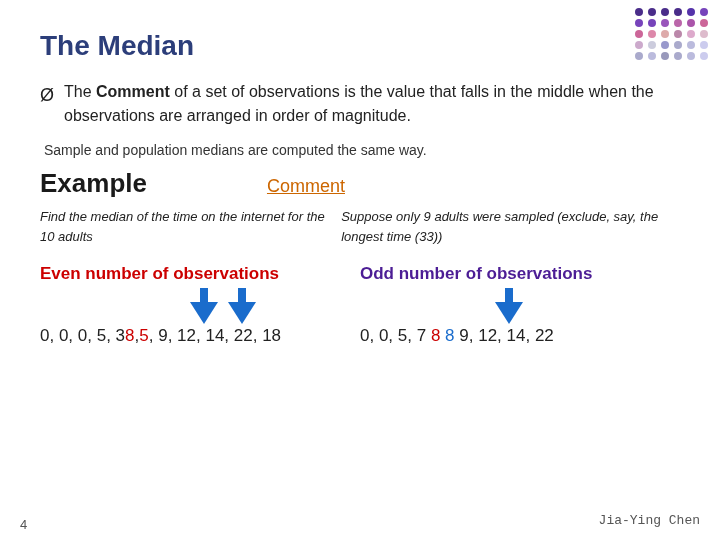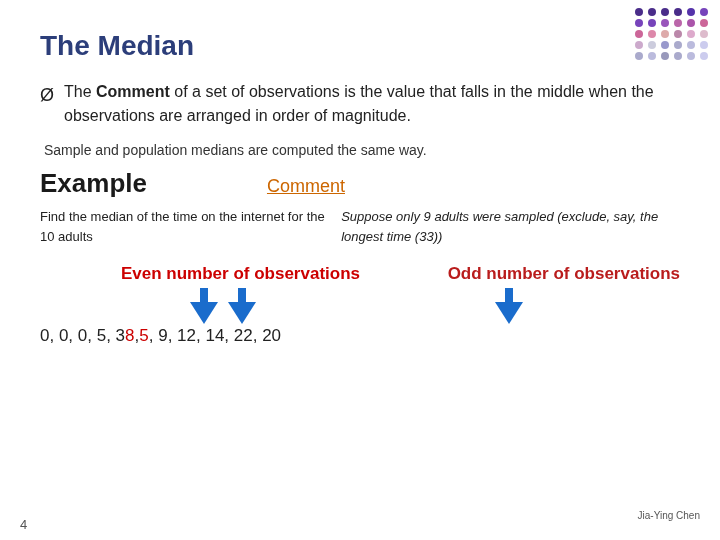--- a/index.html
+++ b/index.html
@@ -78,40 +78,41 @@
     .find-row {
       display: flex;
       font-size: 13px;
       color: #222;
       margin-bottom: 4px;
     }
 
     .find-left {
       width: 320px;
       line-height: 1.5;
+      font-style: italic;
     }
 
     .find-right {
       width: 360px;
       line-height: 1.5;
       color: #222;
       font-style: italic;
     }
 
     .even-label {
       font-size: 17px;
       font-weight: bold;
       color: #cc0000;
       flex: 1;
     }
 
     .odd-label {
       font-size: 17px;
       font-weight: bold;
-      color: #b91c1c;
+      color: #4c1d95;
       flex: 1;
     }
 
     .arrow-down {
       width: 0;
       height: 0;
       border-left: 14px solid transparent;
       border-right: 14px solid transparent;
       border-top: 22px solid #1a6ccc;
       display: inline-block;
@@ -141,24 +142,25 @@
     .red-num {
       color: #cc0000;
     }
 
     .blue-num {
       color: #1a6ccc;
     }
 
     .footer-row {
       position: absolute;
-      bottom: 19px;
+      bottom: 12px;
       right: 20px;
-      font-size: 10px;
+      font-size: 13px;
       color: #555;
+      font-family: Liberation Mono, monospace;
     }
 
     .page-num {
       position: absolute;
       bottom: 8px;
       left: 20px;
       font-size: 13px;
       color: #555;
     }
 
@@ -237,21 +239,21 @@
   <div class="example-comment-row">
     <span class="example-label">Example</span>
     <span class="comment-label">Comment</span>
   </div>
 
   <div class="find-row">
     <div class="find-left">Find the median of the time on the internet for the 10 adults</div>
     <div class="find-right">Suppose only 9 adults were sampled (exclude, say,  the longest time (33))</div>
   </div>
 
-  <div style="display:flex; margin-top:18px;text-align:right;">
+  <div style="display:flex; margin-top:18px;">
     <div style="flex:1;">
       <span class="even-label">Even number of observations</span>
     </div>
     <div style="flex:1;">
       <span class="odd-label">Odd number of observations</span>
     </div>
   </div>
 
   <div style="display:flex; margin-top:4px; align-items:flex-end;">
 
@@ -270,22 +272,25 @@
       <div class="arrow-block">
         <div class="arrow-stem"></div>
         <div class="arrow-down"></div>
       </div>
     </div>
   </div>
 
   <div style="display:flex; margin-top:2px;">
 
     <div class="numbers-even">
-      <span>0, 0, 0, 5, 3</span><span class="red-num">8</span><span>,</span><span class="red-num">5</span><span>, 9, 12, 14, 22, 20</span>
-    </div>
-
+      <span>0, 0, 0, 5, 3</span><span class="red-num">8</span><span>,</span><span class="red-num">5</span><span>, 9, 12, 14, 22, 18</span>
+    </div>
+
+    <div class="numbers-odd">
+      <span>0, 0, 5, 7</span><span class="red-num"> 8</span><span class="blue-num"> 8</span><span>  9, 12, 14, 22</span>
+    </div>
   </div>
 
 </div>
 
 <div class="page-num">4</div>
 
 <div class="footer-row">Jia-Ying Chen</div>
 
 </body></html>

